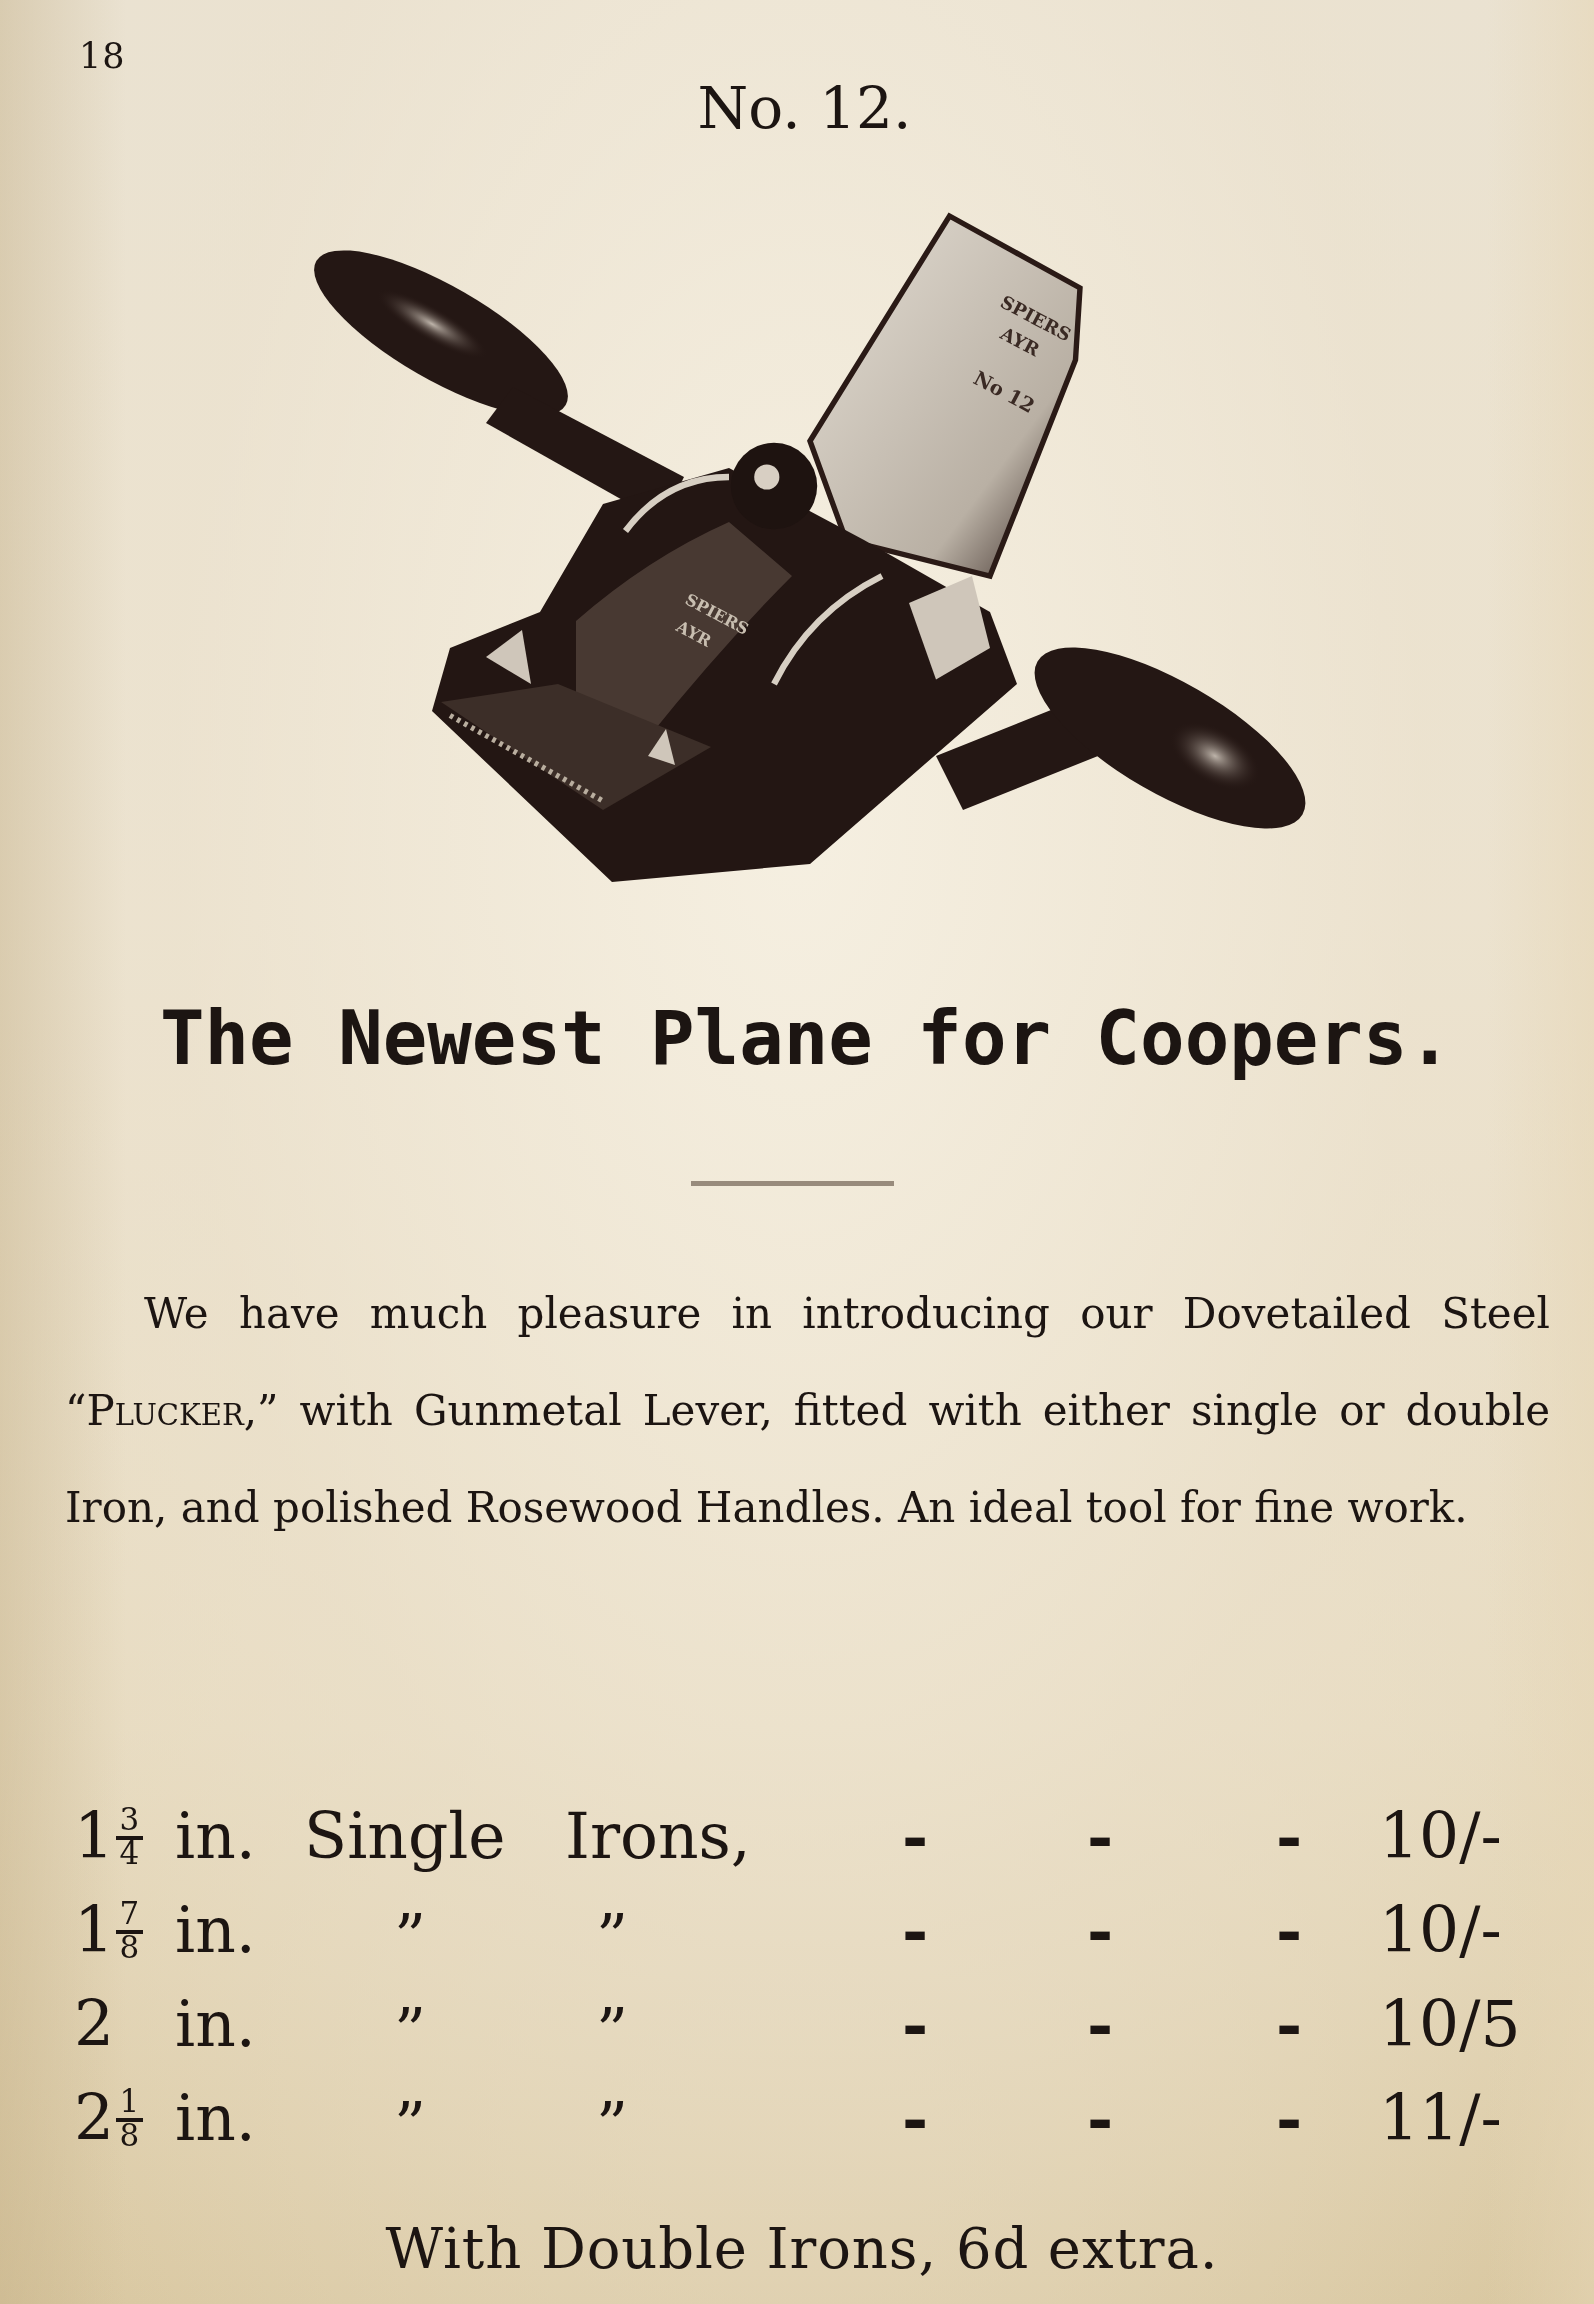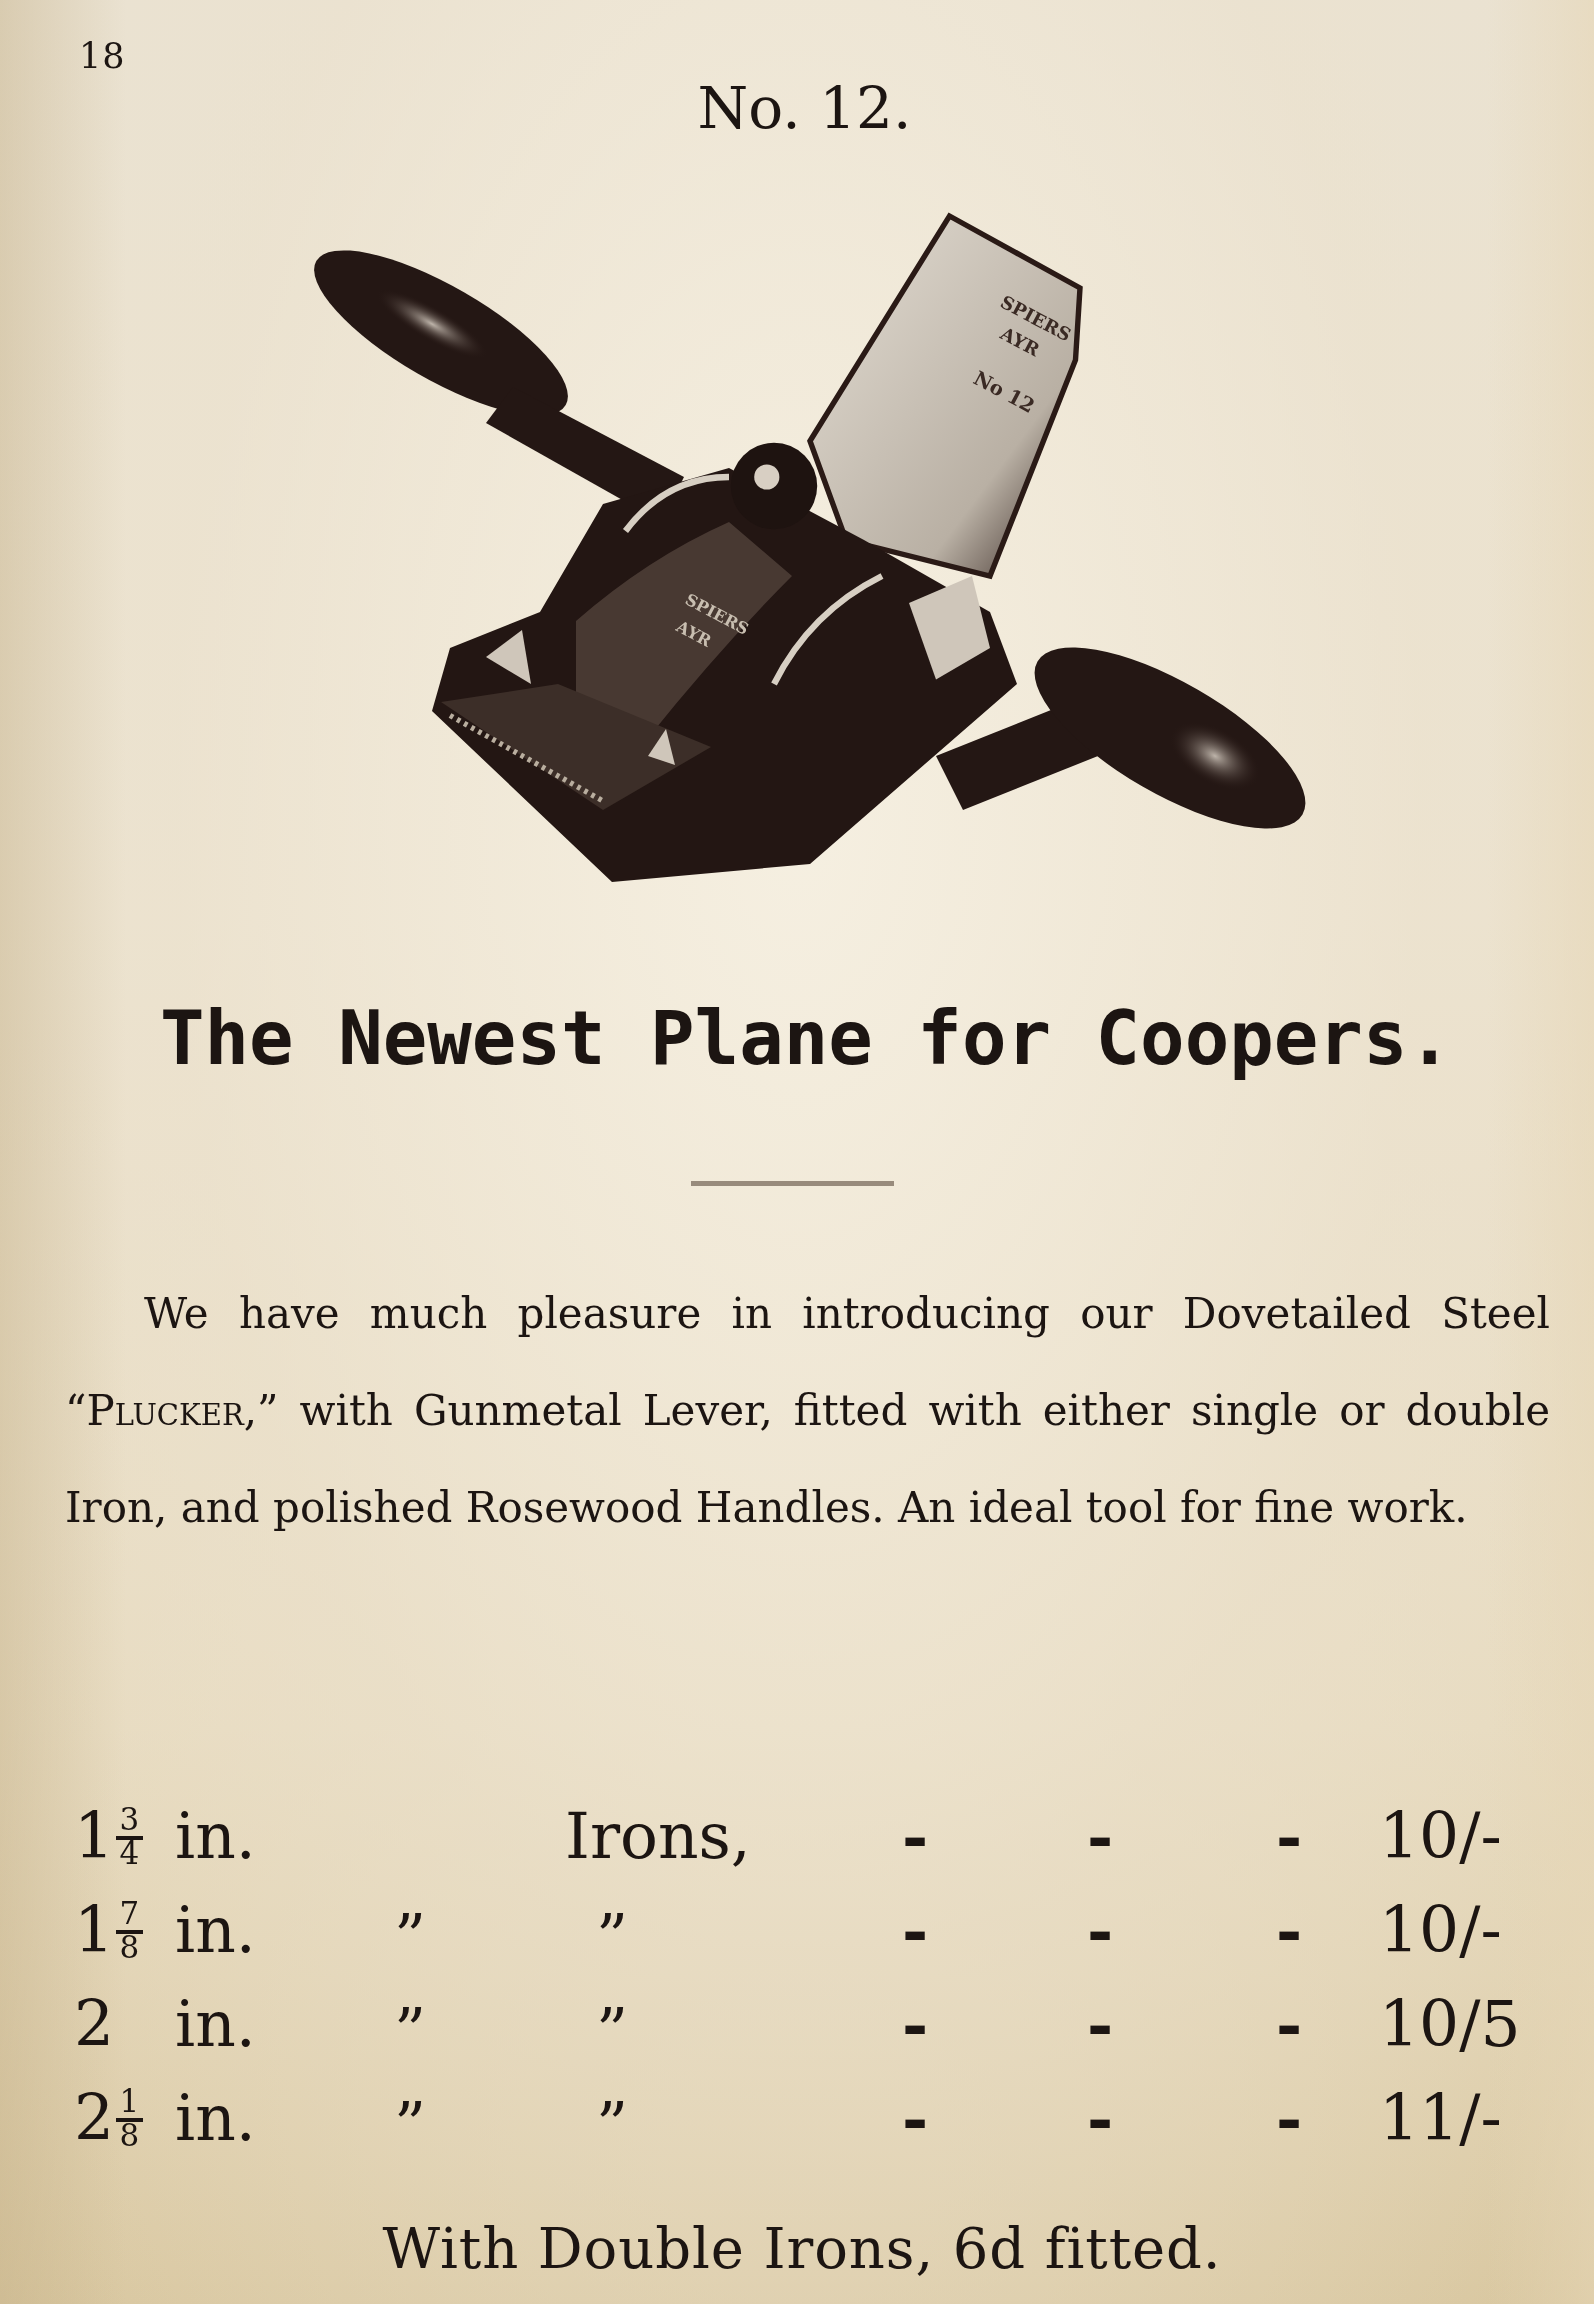--- a/index.html
+++ b/index.html
@@ -157,20 +157,21 @@
 
 <div class="headline">The Newest Plane for Coopers.</div>
 <div class="divider"></div>
 
 <div class="description"><span class="indent"></span><span>We have much pleasure in introducing our Dovetailed Steel “</span><span class="smallcaps">Plucker,</span><span>” with Gunmetal Lever, fitted with either single or double Iron, and polished Rosewood Handles.  An ideal tool for fine work.</span></div>
 
 <div class="price-table">
   <div class="price-row">
     <span class="size"><span>1</span><span class="frac"><span class="num">3</span><span class="bar"></span><span class="den">4</span></span></span>
     <span class="unit">in.</span>
+    <span class="desc-a">Single</span>
     <span class="desc-b">Irons,</span>
     <span class="leader l1">-</span>
     <span class="leader l2">-</span>
     <span class="leader l3">-</span>
     <span class="price">10/-</span>
   </div>
   <div class="price-row">
     <span class="size"><span>1</span><span class="frac"><span class="num">7</span><span class="bar"></span><span class="den">8</span></span></span>
     <span class="unit">in.</span>
     <span class="ditto-a">”</span>
@@ -195,14 +196,14 @@
     <span class="unit">in.</span>
     <span class="ditto-a">”</span>
     <span class="ditto-b">”</span>
     <span class="leader l1">-</span>
     <span class="leader l2">-</span>
     <span class="leader l3">-</span>
     <span class="price">11/-</span>
   </div>
 </div>
 
-<div class="footnote">With Double Irons, 6d fitted.</div>
+<div class="footnote">With Double Irons, 6d extra.</div>
 
 
 </body></html>

